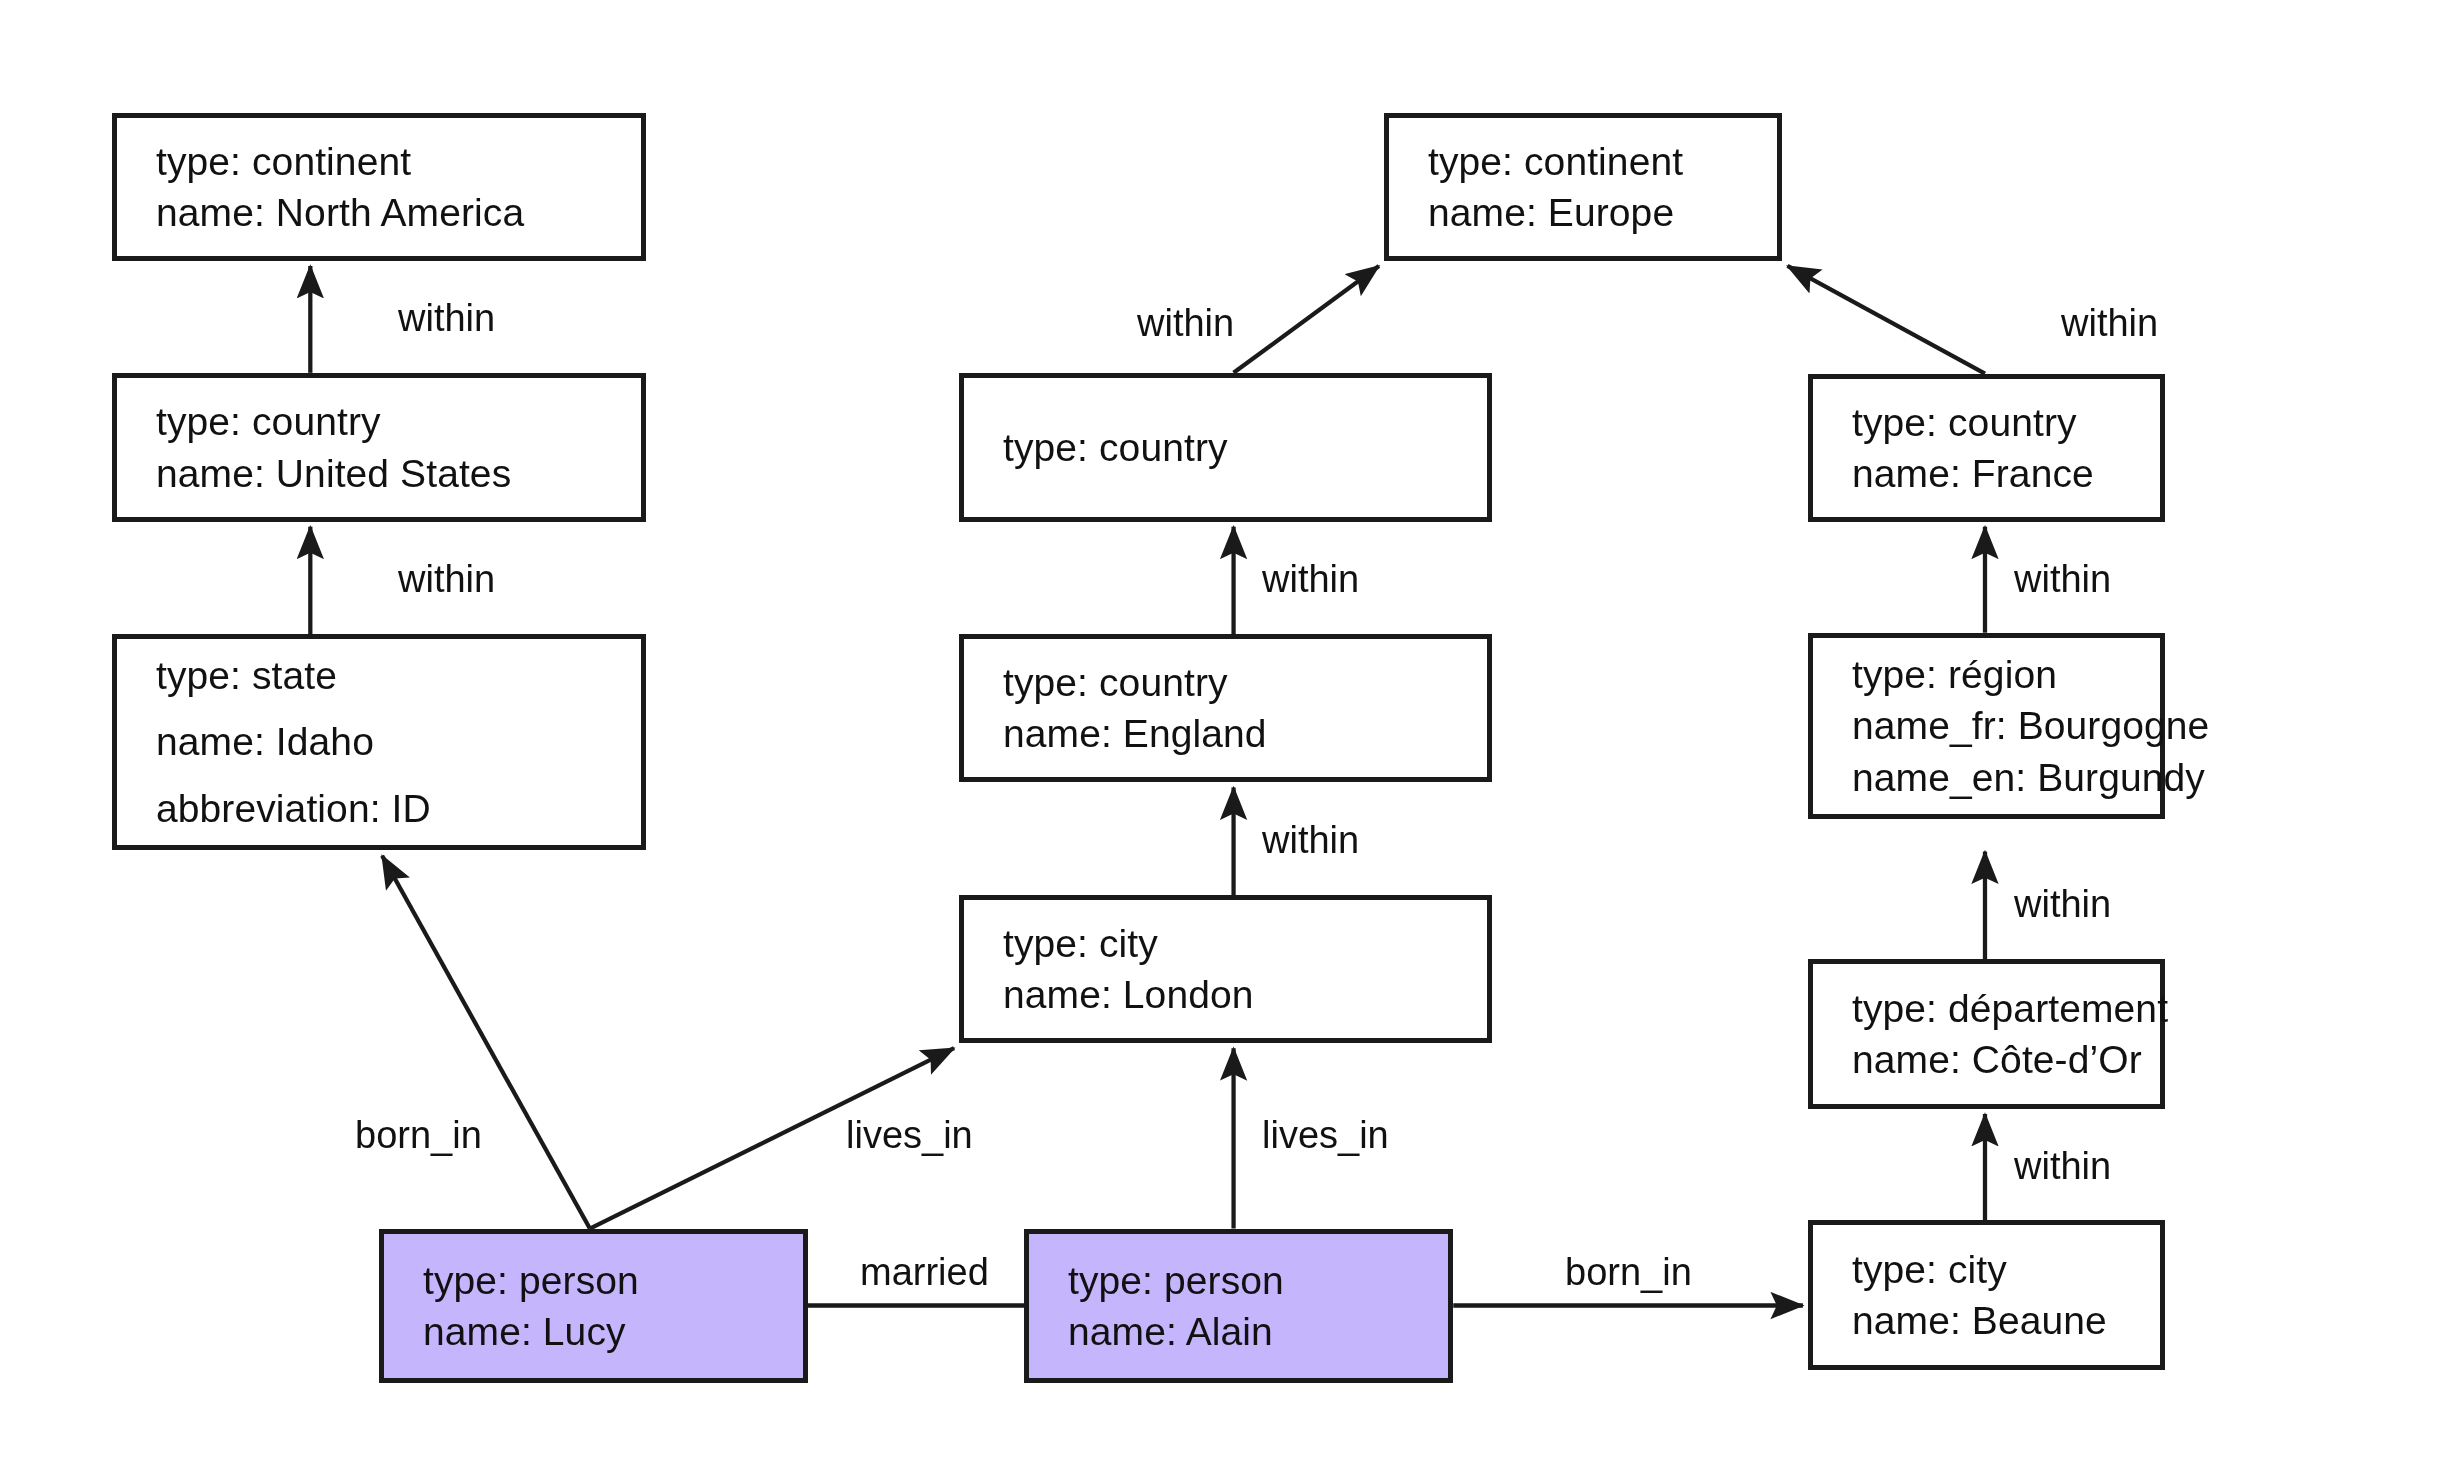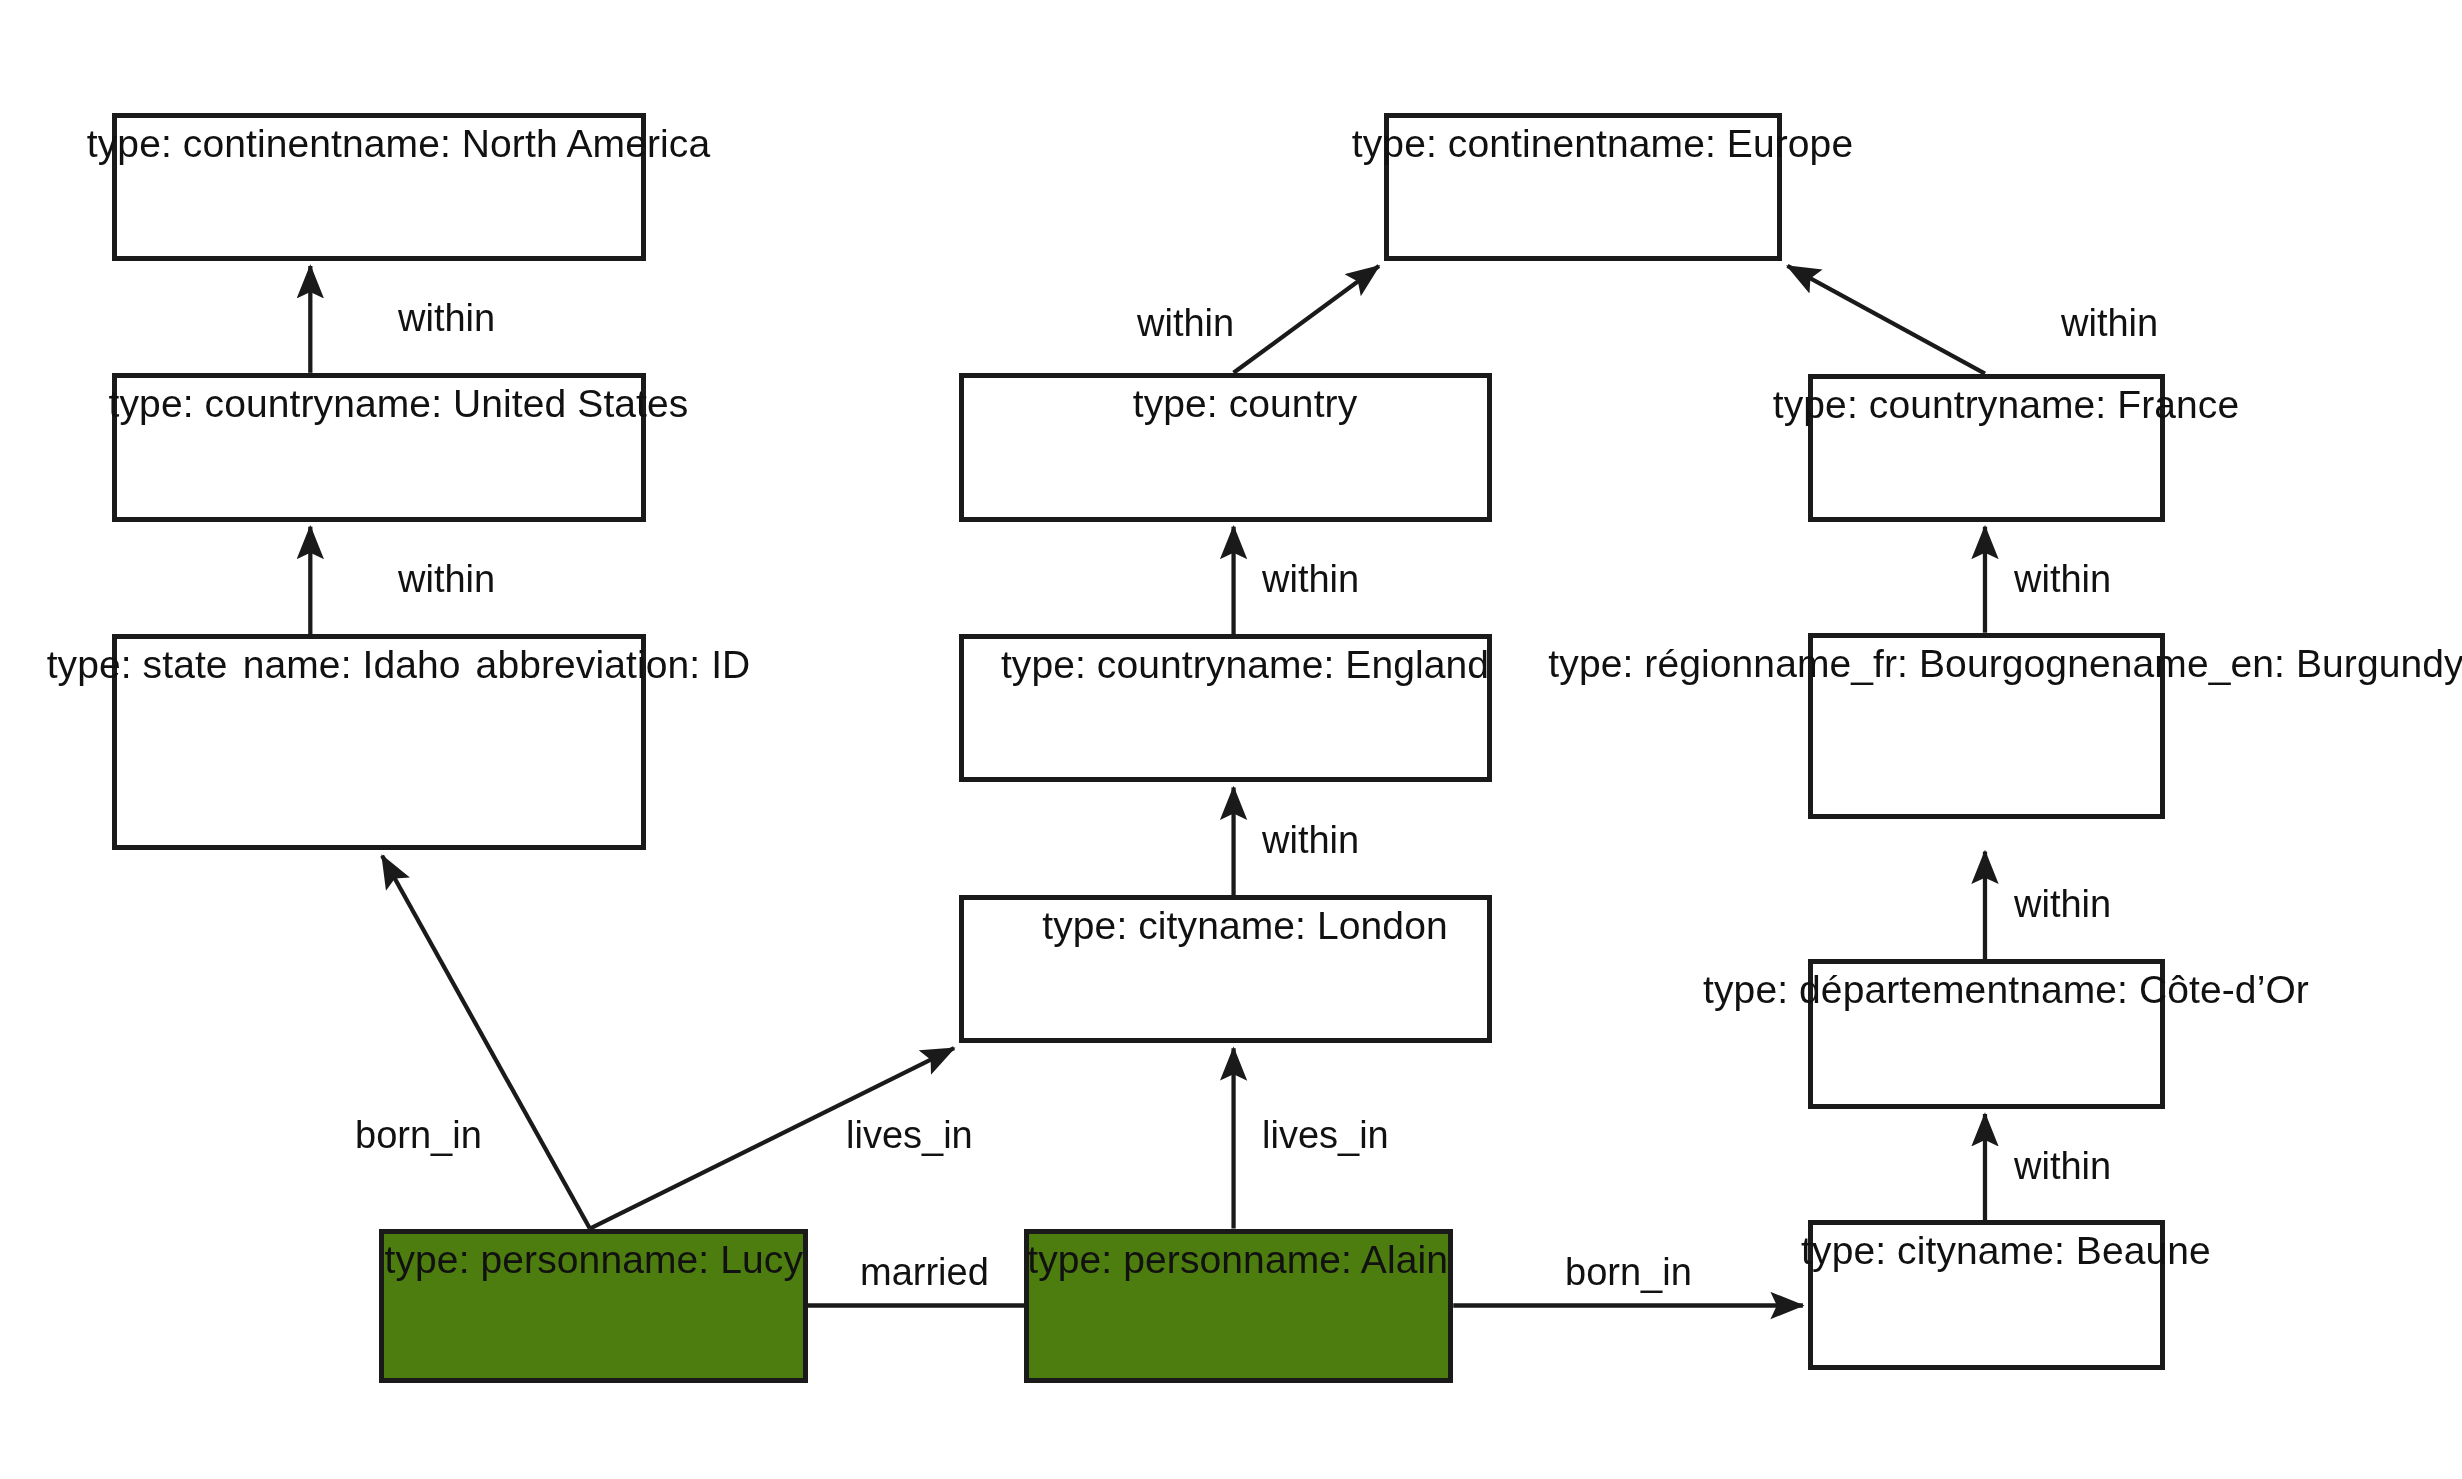--- a/index.html
+++ b/index.html
@@ -24,27 +24,26 @@
     width: 2462px;
     height: 1480px;
     pointer-events: none;
   }
   .node {
     position: absolute;
     box-sizing: border-box;
     border: 5.1px solid #1a1a1a;
     background: #ffffff;
     display: flex;
-    flex-direction: row;
+    flex-direction: column;
     justify-content: center;
     padding-left: 39px;
   }
   .node.shaded {
-    background: #4d7c0f;
-    justify-content: flex-end;
+    background: #c4b5fd;
   }
   .node .prop {
     font-size: 39px;
     line-height: 1.32;
     color: #111111;
     white-space: nowrap;
     letter-spacing: 0.1px;
   }
   .edge-label {
     position: absolute;

